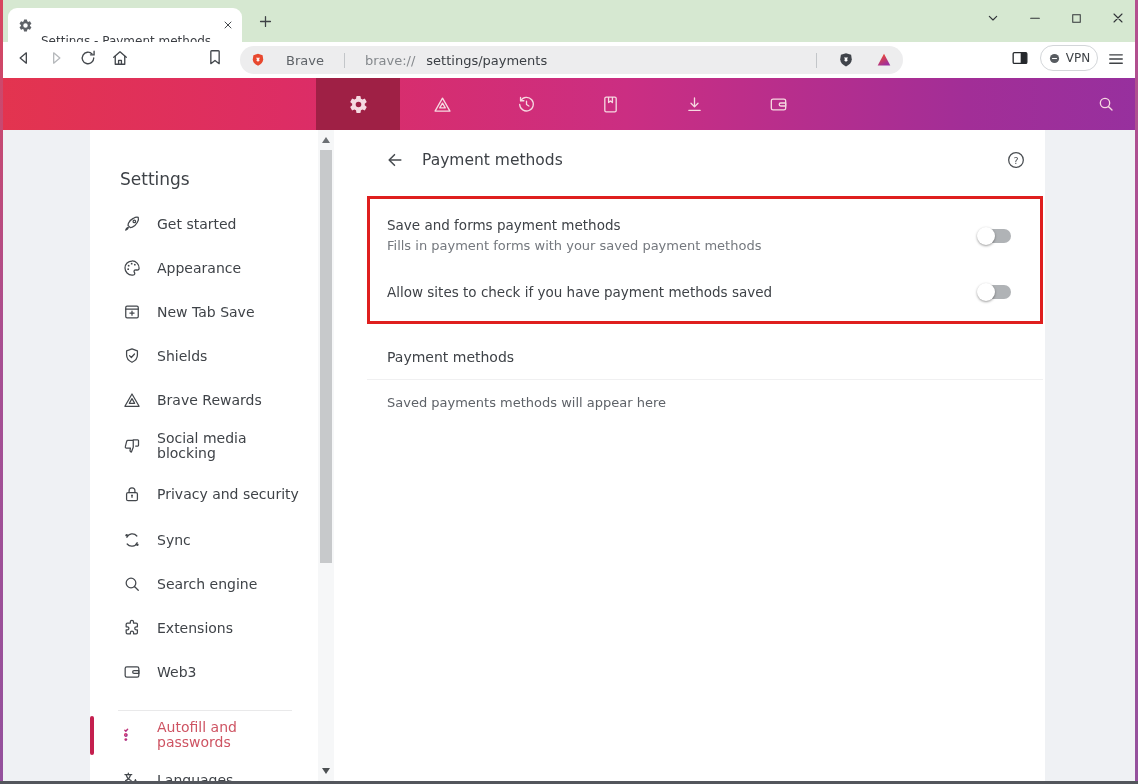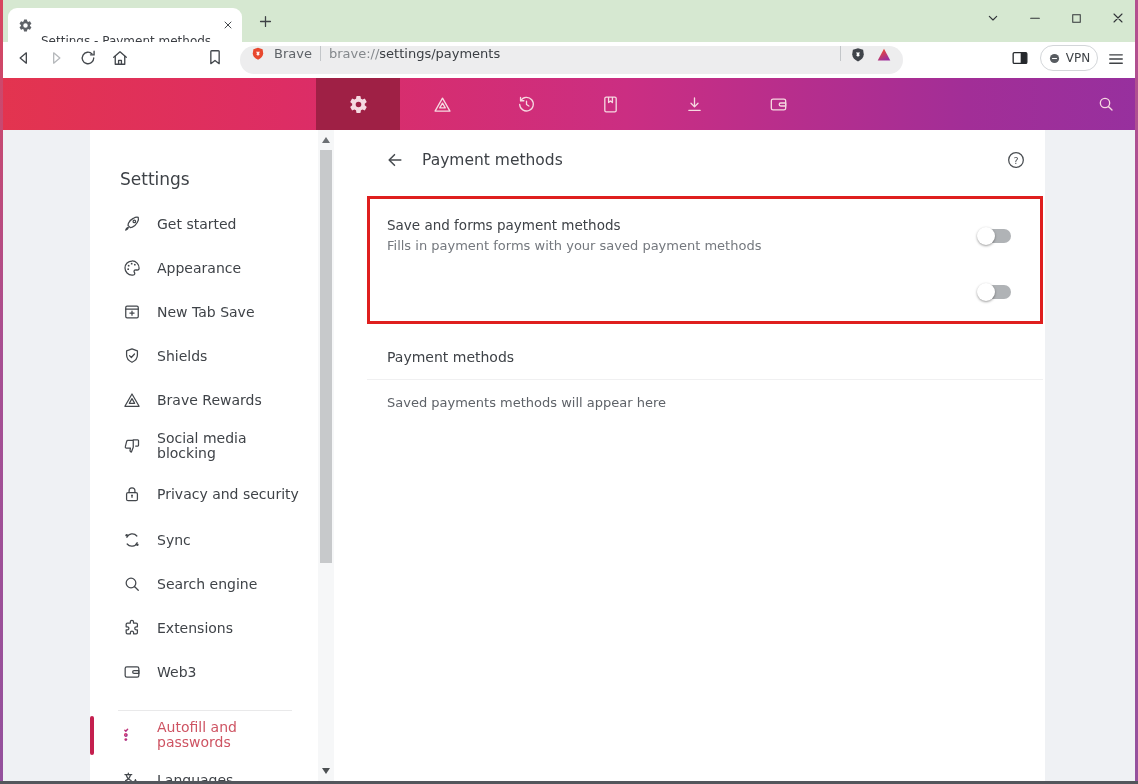--- a/index.html
+++ b/index.html
@@ -9,25 +9,25 @@
   svg{display:block;}
   
   .tabstrip{position:absolute;left:0;top:0;width:100%;height:42px;background:#d6e8d1;}
   .tab{position:absolute;left:8px;top:8px;width:234px;height:34px;background:#fff;border-radius:9px 9px 0 0;
        display:flex;align-items:center;gap:8px;padding:0 8px 0 10px;box-sizing:border-box;}
   .tab-title{font-size:12px;color:#3b3e43;flex:1;white-space:nowrap;overflow:hidden;text-overflow:ellipsis;margin-top:32px;}
   .wincontrols{position:absolute;right:12px;top:6px;display:flex;gap:26px;align-items:center;height:24px;}
   
   .navbar{position:absolute;left:0;top:42px;width:100%;height:36px;background:#fff;}
   .addrbar{position:absolute;left:240px;top:46px;width:663px;height:28px;border-radius:14px;background:#ededee;
-           display:flex;padding:0 10px;box-sizing:border-box;gap:8px;}
+           display:flex;align-items:center;padding:0 10px;box-sizing:border-box;gap:20px;}
   .site-label{font-size:13px;color:#5f6368;}
   .url{font-size:13px;white-space:nowrap;}
   .scheme{color:#84888c;}
-  .path{color:#3b3f44;}
+  .path{color:#3b3f44;padding-left:11px;}
   .divider{width:1px;height:15px;background:#c3c6c9;}
   .vpn{position:absolute;left:1040px;top:45px;width:58px;height:26px;border:1px solid #d3d6d9;border-radius:13px;
        display:flex;align-items:center;justify-content:center;gap:5px;box-sizing:border-box;background:#fff;}
   .vpn span{font-size:12px;color:#3f4347;}
   
   .bravebar{position:absolute;left:0;top:78px;width:100%;height:52px;
             background:linear-gradient(90deg,#e3344f 0%,#dd2d64 25%,#cb2e82 55%,#a22e97 85%,#97309e 100%);}
   .bcells{position:absolute;left:316px;top:78px;display:flex;}
   .bcell{width:84px;height:52px;display:flex;align-items:center;justify-content:center;cursor:pointer;}
   .bcell.active{background:#9f2045;}
@@ -384,20 +384,21 @@
     </svg>
 
   <div class="redbox"></div>
 
   <div class="abs row-label" style="left:387px;top:217px">Save and forms payment methods</div>
   <div class="abs row-sub" style="left:387px;top:238px">Fills in payment forms with your saved payment methods</div>
   <div class="toggle" style="top:229px">
       <div class="knob"></div>
     </div>
 
+  <div class="abs row-label" style="left:387px;top:284px">Allow sites to check if you have payment methods saved</div>
   <div class="toggle" style="top:285px">
       <div class="knob"></div>
     </div>
 
   <div class="sec-title">Payment methods</div>
   <div class="sec-div"></div>
   <div class="empty">Saved payments methods will appear here</div>
 
   <div class="frame-left"></div>
   <div class="frame-right"></div>

